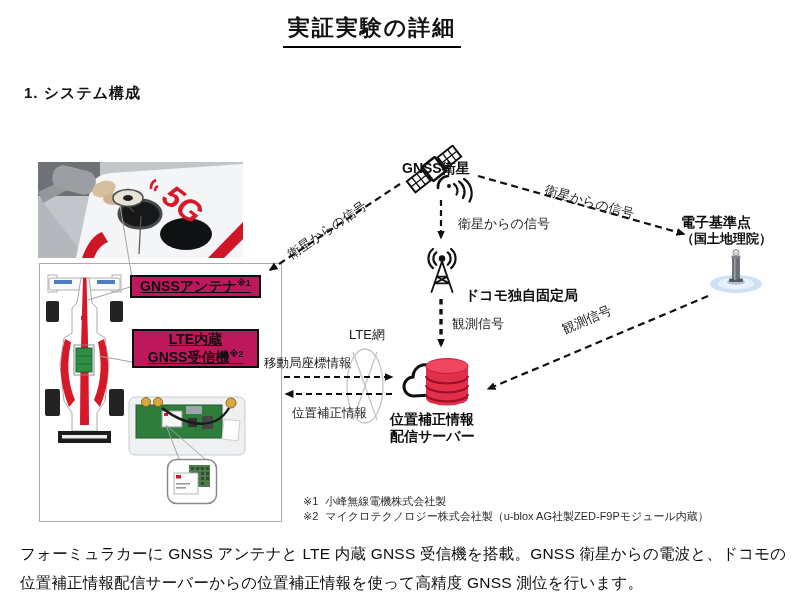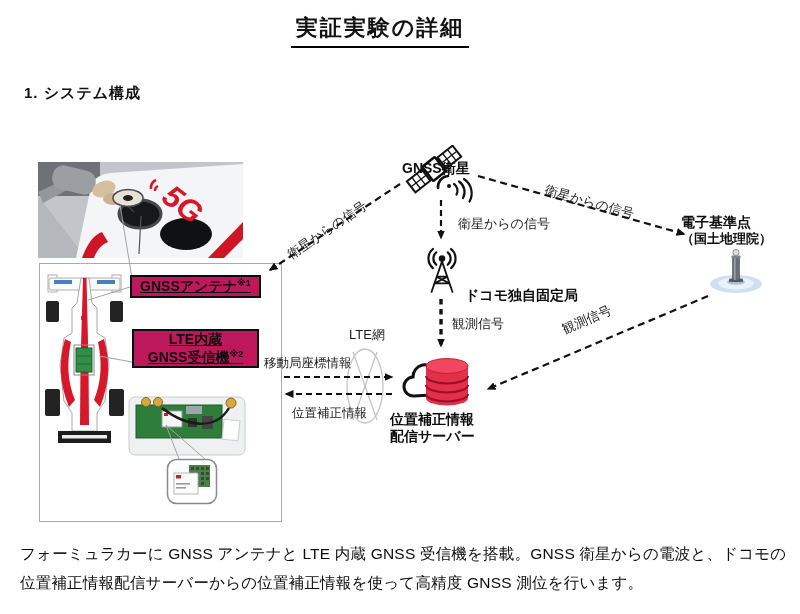--- a/index.html
+++ b/index.html
@@ -1,20 +1,20 @@
 <!DOCTYPE html>
 <html><head>
 <meta charset="utf-8">
 <style>
   html,body{margin:0;padding:0;background:#fff;}
   body{width:800px;height:614px;position:relative;overflow:hidden;
        font-family:"Liberation Sans","DejaVu Sans",sans-serif;color:#111;}
   .abs{position:absolute;}
   
-  .title-wrap{position:absolute;top:13px;left:16px;width:728px;text-align:center;}
+  .title-wrap{position:absolute;top:13px;left:8px;width:728px;text-align:center;}
   .page-title{display:inline-block;font-size:22px;font-weight:bold;letter-spacing:2px;
               border-bottom:2.5px solid #000;padding:0 5px 3px;}
   .section-heading{position:absolute;left:24px;top:84px;font-size:15px;font-weight:bold;letter-spacing:1px;}
   
   .nlabel{position:absolute;font-weight:bold;font-size:14px;white-space:nowrap;z-index:6;color:#0d0d0d;margin-top:33px;}
   .elabel{position:absolute;font-size:13px;white-space:nowrap;color:#1a1a1a;z-index:6;transform-origin:left center;}
   .center-label{position:absolute;text-align:left;z-index:6;color:#0d0d0d;font-weight:bold;line-height:1.18;}
   .callout{position:absolute;border:2.5px solid #0d0d0d;background:#be185d;z-index:6;
            display:flex;align-items:center;justify-content:center;flex-direction:column;
            font-weight:bold;font-size:14px;color:#0d0d0d;text-align:center;line-height:1.25;text-decoration:underline;}
@@ -227,15 +227,21 @@
 
 <div class="elabel" style="left:289px;top:247px;transform:rotate(-34deg);">衛星からの信号</div>
 <div class="elabel" style="left:458px;top:215px;">衛星からの信号</div>
 <div class="elabel" style="left:545px;top:181px;transform:rotate(15.5deg);">衛星からの信号</div>
 <div class="elabel" style="left:452px;top:315px;">観測信号</div>
 <div class="elabel" style="left:563px;top:321px;transform:rotate(-23deg);">観測信号</div>
 <div class="elabel" style="left:264px;top:355px;font-size:12.5px;">移動局座標情報</div>
 <div class="elabel" style="left:292px;top:405px;font-size:12.5px;">位置補正情報</div>
 
 <div class="notes">
+  <div>
+    <span class="ref">※1</span><span>小峰無線電機株式会社製</span>
+  </div>
+  <div>
+    <span class="ref">※2</span><span>マイクロテクノロジー株式会社製（u-blox AG社製ZED-F9Pモジュール内蔵）</span>
+  </div>
 </div>
 
 <div class="footer-text">フォーミュラカーに GNSS アンテナと LTE 内蔵 GNSS 受信機を搭載。GNSS 衛星からの電波と、ドコモの位置補正情報配信サーバーからの位置補正情報を使って高精度 GNSS 測位を行います。</div>
 
 </body></html>

